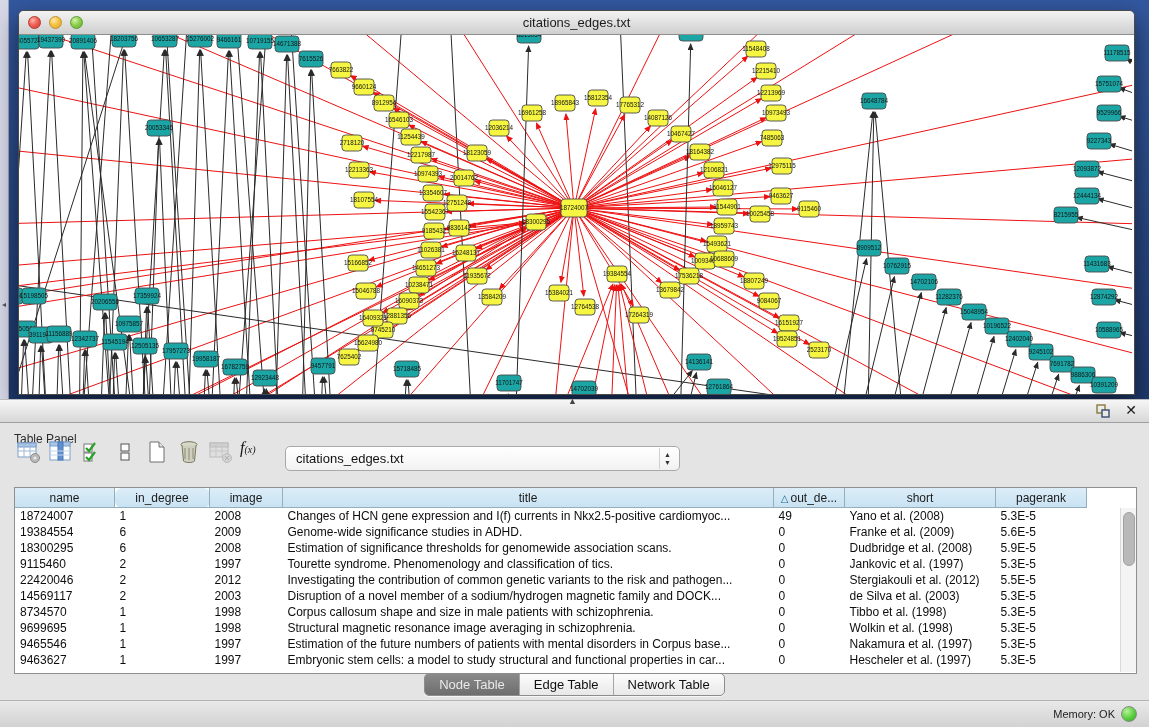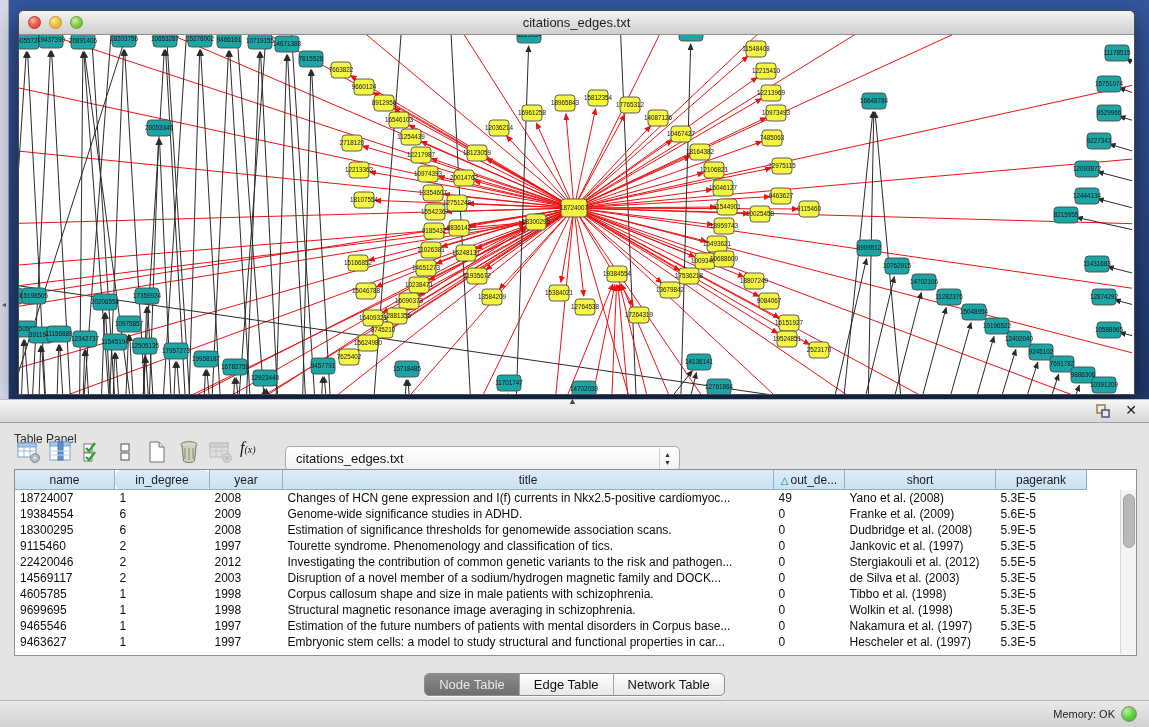--- a/index.html
+++ b/index.html
@@ -29,21 +29,21 @@
   #close-panel{position:absolute;right:12px;top:2px;font-size:14px;font-weight:bold;color:#1a1a1a;cursor:default;}
   #toolbar{position:absolute;left:0;top:36px;height:36px;width:100%;}
   .tb-icon{position:absolute;top:4px;width:26px;height:26px;}
   #fx-icon{font-family:"Liberation Serif","DejaVu Serif",serif;font-style:italic;font-size:16px;color:#111;}
   #fx-icon small{font-size:10px;}
   #table-dropdown{position:absolute;left:285px;top:47px;width:395px;height:25px;box-sizing:border-box;
     background:linear-gradient(#ffffff,#f2f2f2);border:1px solid #a9a9a9;border-radius:5px;
     font-size:13px;color:#111;line-height:23px;padding-left:10px;}
   #dd-stepper{position:absolute;right:4px;top:1px;width:16px;height:21px;text-align:center;
     font-size:7px;line-height:8px;color:#333;padding-top:3px;box-sizing:border-box;border-left:1px solid #d0d0d0;}
-  #table-box{position:absolute;left:14px;top:70px;width:1121px;height:185px;background:#fff;
+  #table-box{position:absolute;left:14px;top:88px;width:1121px;height:185px;background:#fff;
     border:1px solid #8f8f8f;overflow:hidden;}
   table{border-collapse:collapse;table-layout:fixed;width:1106px;font-size:12px;color:#0d0d0d;}
   th{height:19px;background:linear-gradient(#dcedf8,#c8e2f2);border:1px solid #93aebd;border-top:none;
     font-weight:normal;font-size:12px;color:#1a1a1a;text-align:center;padding:0 2px;overflow:hidden;white-space:nowrap;}
   th:first-child{border-left:none;} th.filler{border-right:none;background:#fff;border:none;}
   td{height:16px;padding:0 0 0 5px;white-space:nowrap;overflow:hidden;line-height:16px;}
   .sort-glyph{color:#1d6d8e;font-size:10px;margin-right:2px;}
   #vscroll{position:absolute;right:0;top:20px;width:15px;height:164px;background:#f4f4f4;border-left:1px solid #d9d9d9;}
   #vthumb{position:absolute;left:2px;top:4px;width:10px;height:52px;border-radius:6px;background:#b9b9b9;border:1px solid #a2a2a2;}
   #tabbar{position:absolute;left:0;top:274px;width:100%;text-align:center;}
@@ -848,21 +848,21 @@
     <span>citations_edges.txt</span>
     <span id="dd-stepper">▲<br>▼</span>
   </div>
 
   <div id="table-box">
     <table>
       <thead>
           <tr id="hdr-row">
             <th style="width: 95px;">name</th>
             <th style="width: 90px; border-radius: 7px;">in_degree</th>
-            <th style="width: 68px;">year</th>
+            <th style="width: 68px;">image</th>
             <th style="width: 486px;">title</th>
             <th style="width: 66px;"><span class="sort-glyph">△</span>out_de...</th>
             <th style="width: 146px;">short</th>
             <th style="width: 86px;">pagerank</th>
             <th class="filler" style="width: 69px;"></th>
           </tr>
         </thead>
       <tbody id="body-rows">
           <tr>
             <td>18724007</td>
@@ -918,21 +918,21 @@
             <td>14569117</td>
             <td>2</td>
             <td>2003</td>
             <td>Disruption of a novel member of a sodium/hydrogen magnetic family and DOCK...</td>
             <td>0</td>
             <td>de Silva et al. (2003)</td>
             <td>5.3E-5</td>
             <td></td>
           </tr>
           <tr>
-            <td>4605785</td>
+            <td>8734570</td>
             <td>1</td>
             <td>1998</td>
             <td>Corpus callosum shape and size in male patients with schizophrenia.</td>
             <td>0</td>
             <td>Tibbo et al. (1998)</td>
             <td>5.3E-5</td>
             <td></td>
           </tr>
           <tr>
             <td>9699695</td>

